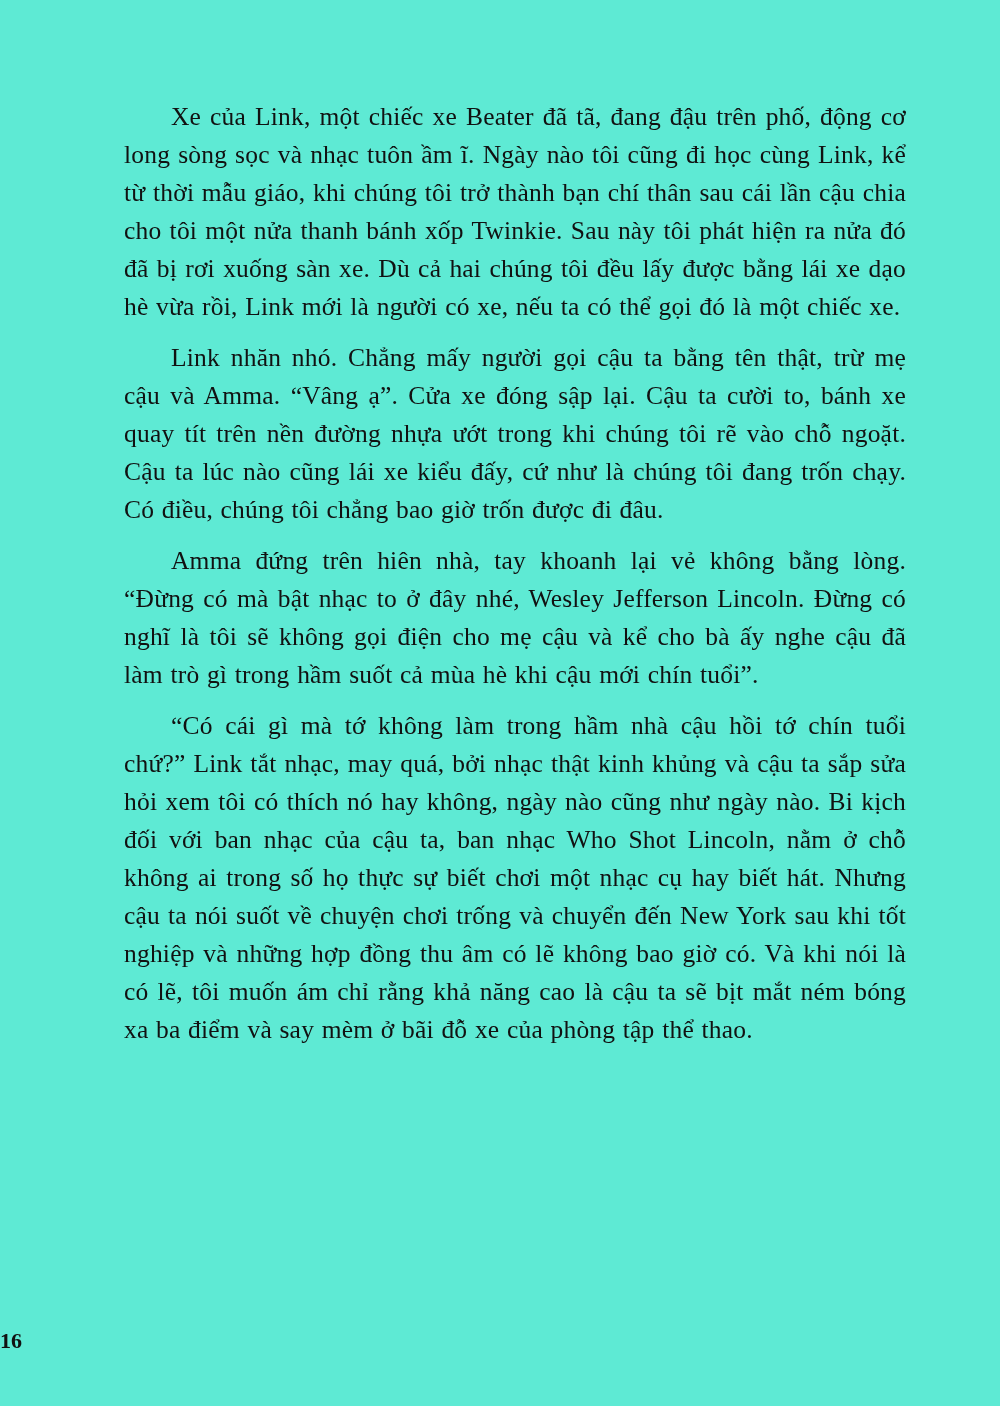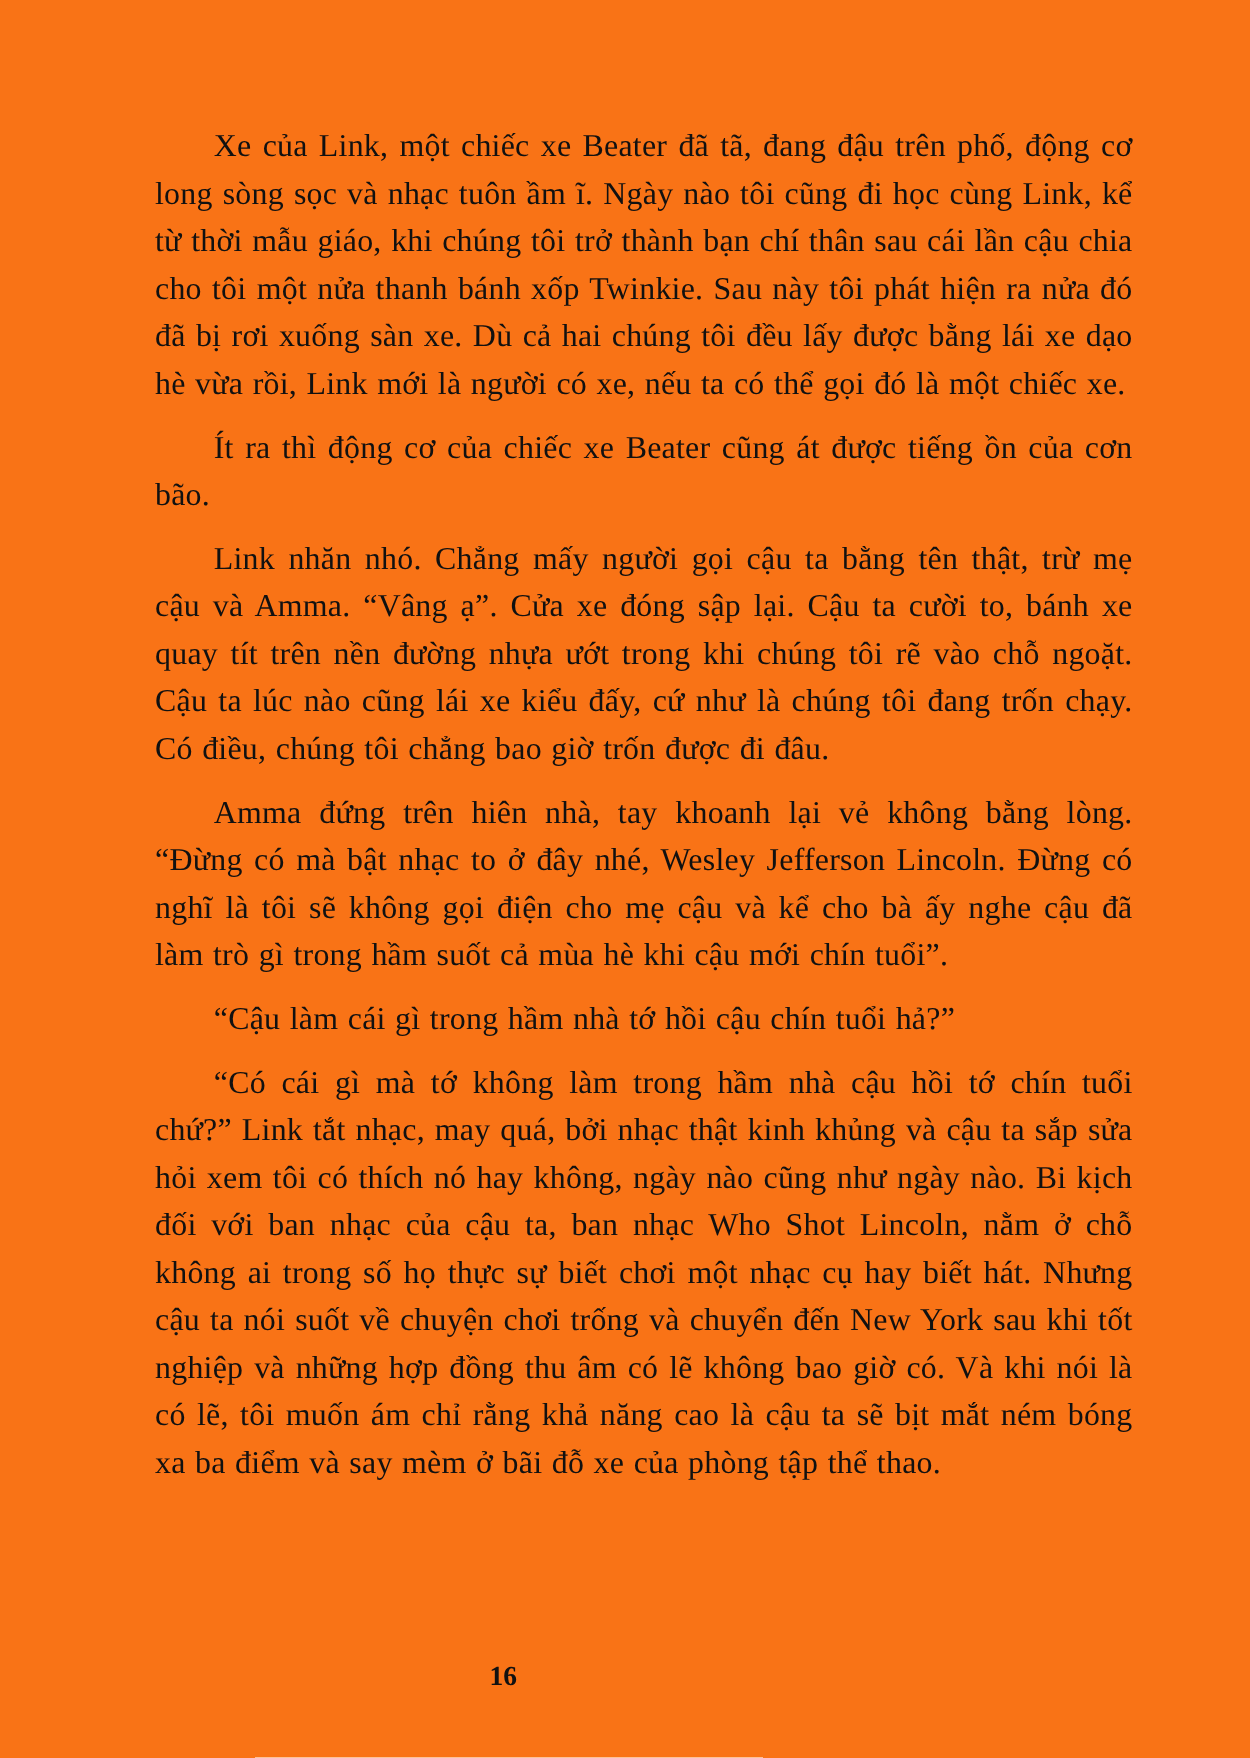--- a/index.html
+++ b/index.html
@@ -15,21 +15,21 @@
     font-family: "Liberation Serif", "DejaVu Serif", serif;
     color: #111111;
   }
 
   .page {
     position: absolute;
     top: 0;
     left: 0;
     width: 1000px;
     height: 1406px;
-    background: #f97316;
+    background: #5eead4;
     padding-left: 36px;
   }
 
   .text-block {
     position: absolute;
     top: 98px;
     left: 124px;
     width: 782px;
   }
 
@@ -41,35 +41,33 @@
     margin-bottom: 13px;
     letter-spacing: 0.2px;
     word-spacing: 1px;
   }
 
   .page-number {
     position: absolute;
     top: 1328px;
     left: 0;
     width: 805px;
-    text-align: center;
+    text-align: left;
     font-size: 22px;
     font-weight: bold;
     color: #111111;
   }
 </style>
 </head>
 <body>
 
 <div class="page">
 
   <div class="text-block">
     <p>Xe của Link, một chiếc xe Beater đã tã, đang đậu trên phố, động cơ long sòng sọc và nhạc tuôn ầm ĩ. Ngày nào tôi cũng đi học cùng Link, kể từ thời mẫu giáo, khi chúng tôi trở thành bạn chí thân sau cái lần cậu chia cho tôi một nửa thanh bánh xốp Twinkie. Sau này tôi phát hiện ra nửa đó đã bị rơi xuống sàn xe. Dù cả hai chúng tôi đều lấy được bằng lái xe dạo hè vừa rồi, Link mới là người có xe, nếu ta có thể gọi đó là một chiếc xe.</p>
-    <p>Ít ra thì động cơ của chiếc xe Beater cũng át được tiếng ồn của cơn bão.</p>
     <p>Link nhăn nhó. Chẳng mấy người gọi cậu ta bằng tên thật, trừ mẹ cậu và Amma. “Vâng ạ”. Cửa xe đóng sập lại. Cậu ta cười to, bánh xe quay tít trên nền đường nhựa ướt trong khi chúng tôi rẽ vào chỗ ngoặt. Cậu ta lúc nào cũng lái xe kiểu đấy, cứ như là chúng tôi đang trốn chạy. Có điều, chúng tôi chẳng bao giờ trốn được đi đâu.</p>
     <p>Amma đứng trên hiên nhà, tay khoanh lại vẻ không bằng lòng. “Đừng có mà bật nhạc to ở đây nhé, Wesley Jefferson Lincoln. Đừng có nghĩ là tôi sẽ không gọi điện cho mẹ cậu và kể cho bà ấy nghe cậu đã làm trò gì trong hầm suốt cả mùa hè khi cậu mới chín tuổi”.</p>
-    <p>“Cậu làm cái gì trong hầm nhà tớ hồi cậu chín tuổi hả?”</p>
     <p>“Có cái gì mà tớ không làm trong hầm nhà cậu hồi tớ chín tuổi chứ?” Link tắt nhạc, may quá, bởi nhạc thật kinh khủng và cậu ta sắp sửa hỏi xem tôi có thích nó hay không, ngày nào cũng như ngày nào. Bi kịch đối với ban nhạc của cậu ta, ban nhạc Who Shot Lincoln, nằm ở chỗ không ai trong số họ thực sự biết chơi một nhạc cụ hay biết hát. Nhưng cậu ta nói suốt về chuyện chơi trống và chuyển đến New York sau khi tốt nghiệp và những hợp đồng thu âm có lẽ không bao giờ có. Và khi nói là có lẽ, tôi muốn ám chỉ rằng khả năng cao là cậu ta sẽ bịt mắt ném bóng xa ba điểm và say mèm ở bãi đỗ xe của phòng tập thể thao.</p>
   </div>
 
   <div class="page-number">16</div>
 
 </div>
 
 </body></html>

